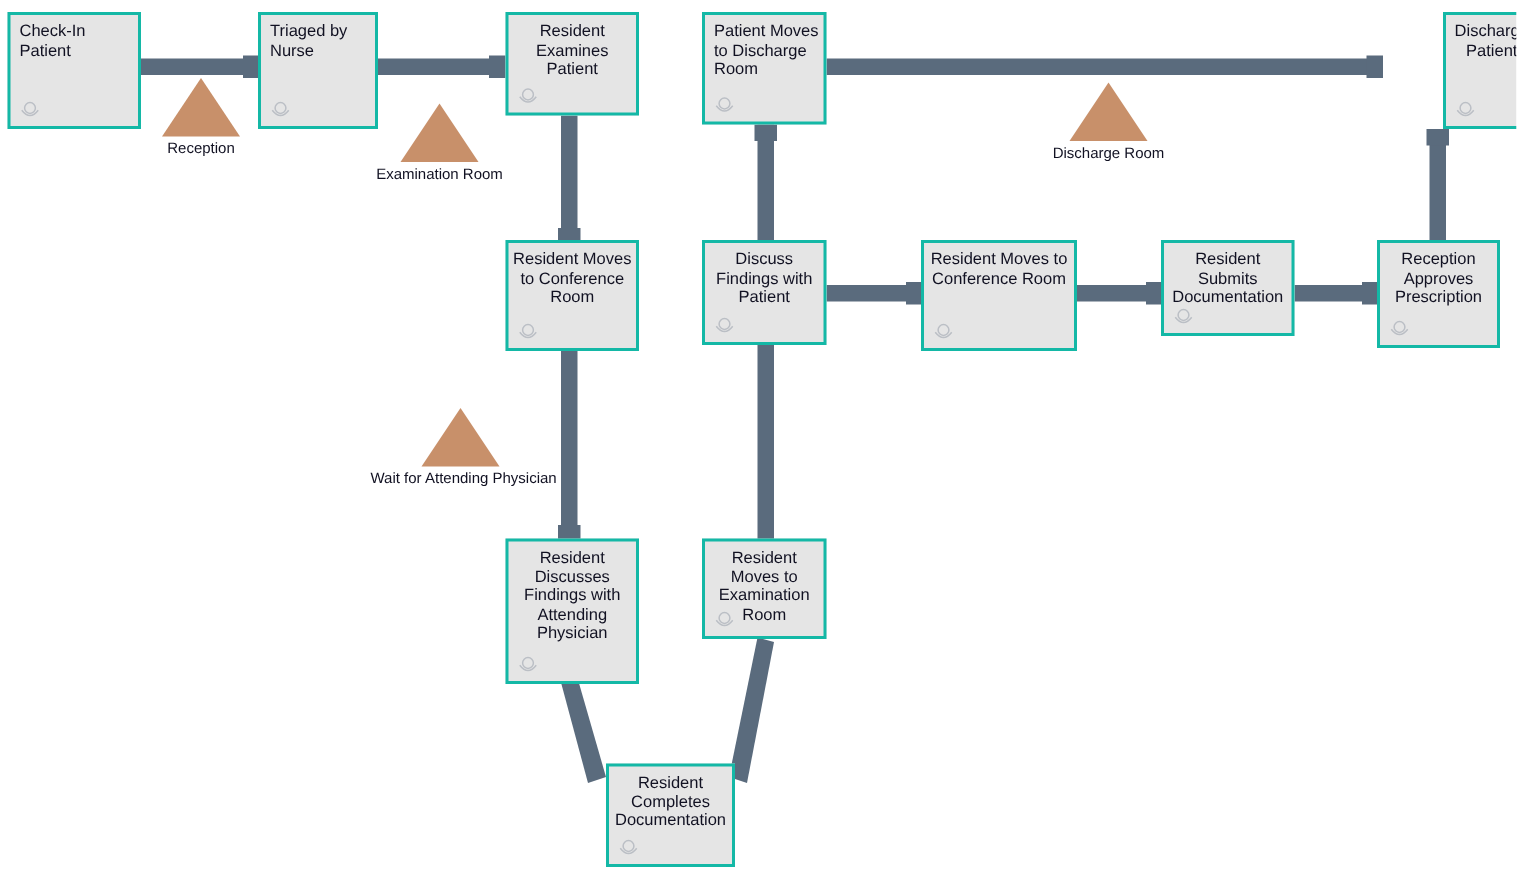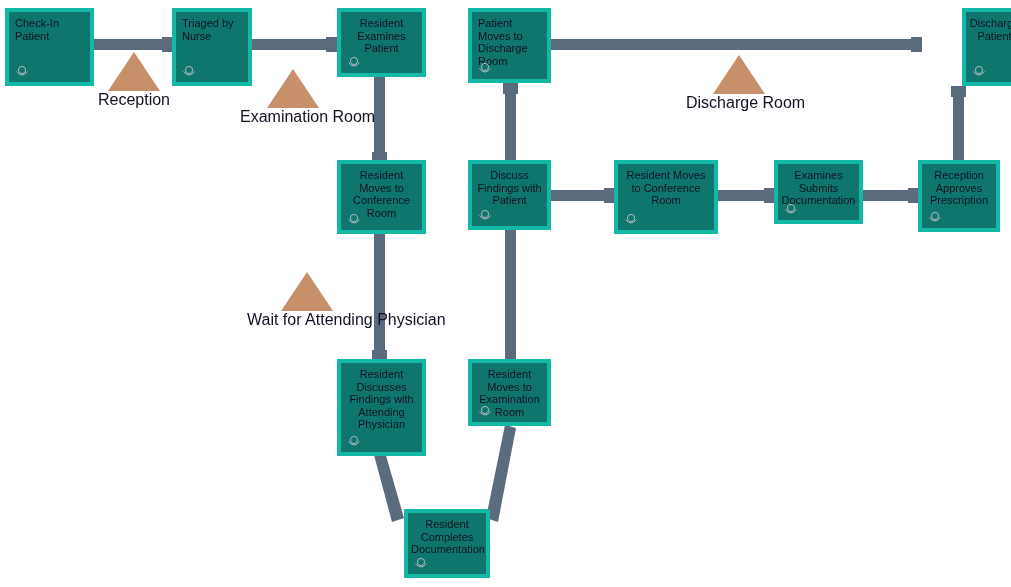--- a/index.html
+++ b/index.html
@@ -24,22 +24,22 @@
     top: 0;
     width: 1011px;
     height: 587px;
     z-index: 1;
     pointer-events: none;
   }
   
   .node {
     position: absolute;
     box-sizing: border-box;
-    background: #0f766e;
-    border: 4px solid #14b8a6;
+    background: #e5e5e5;
+    border: 2px solid #14b8a6;
     z-index: 3;
   }
   .node-label {
     position: absolute;
     left: 3px;
     right: 3px;
     top: 5px;
     text-align: center;
     font-size: 11px;
     line-height: 12.6px;
@@ -68,21 +68,21 @@
   .resource .tri {
     width: 0;
     height: 0;
     margin: 0 auto;
     border-left: 26px solid transparent;
     border-right: 26px solid transparent;
     border-bottom: 39px solid #c8906a;
   }
   .resource .res-label {
     margin-top: 3px;
-    font-size: 16px;
+    font-size: 10px;
     line-height: 12px;
     color: #111122;
     white-space: nowrap;
     font-family: "Liberation Sans", sans-serif;
   }
 </style>
 </head>
 <body>
 
 <div id="canvas">
@@ -210,21 +210,21 @@
 
   <div class="node" style="left:614px; top:160px; width:104px; height:74px;">
     <div class="node-label">Resident Moves to Conference Room</div>
     <svg class="node-icon" viewBox="0 0 16 13" xmlns="http://www.w3.org/2000/svg">
       <circle cx="8" cy="5" r="3.6" fill="none" stroke="#b9bdc4" stroke-width="1"></circle>
       <path d="M2.5 6.5 Q8 13.5 13.5 6.5" fill="none" stroke="#b9bdc4" stroke-width="1"></path>
     </svg>
   </div>
 
   <div class="node" style="left:774px; top:160px; width:89px; height:64px;">
-    <div class="node-label">Examines Submits Documentation</div>
+    <div class="node-label">Resident Submits Documentation</div>
     <svg class="node-icon" viewBox="0 0 16 13" xmlns="http://www.w3.org/2000/svg">
       <circle cx="8" cy="5" r="3.6" fill="none" stroke="#b9bdc4" stroke-width="1"></circle>
       <path d="M2.5 6.5 Q8 13.5 13.5 6.5" fill="none" stroke="#b9bdc4" stroke-width="1"></path>
     </svg>
   </div>
 
   <div class="node" style="left:918px; top:160px; width:82px; height:72px;">
     <div class="node-label">Reception Approves Prescription</div>
     <svg class="node-icon" viewBox="0 0 16 13" xmlns="http://www.w3.org/2000/svg">
       <circle cx="8" cy="5" r="3.6" fill="none" stroke="#b9bdc4" stroke-width="1"></circle>

